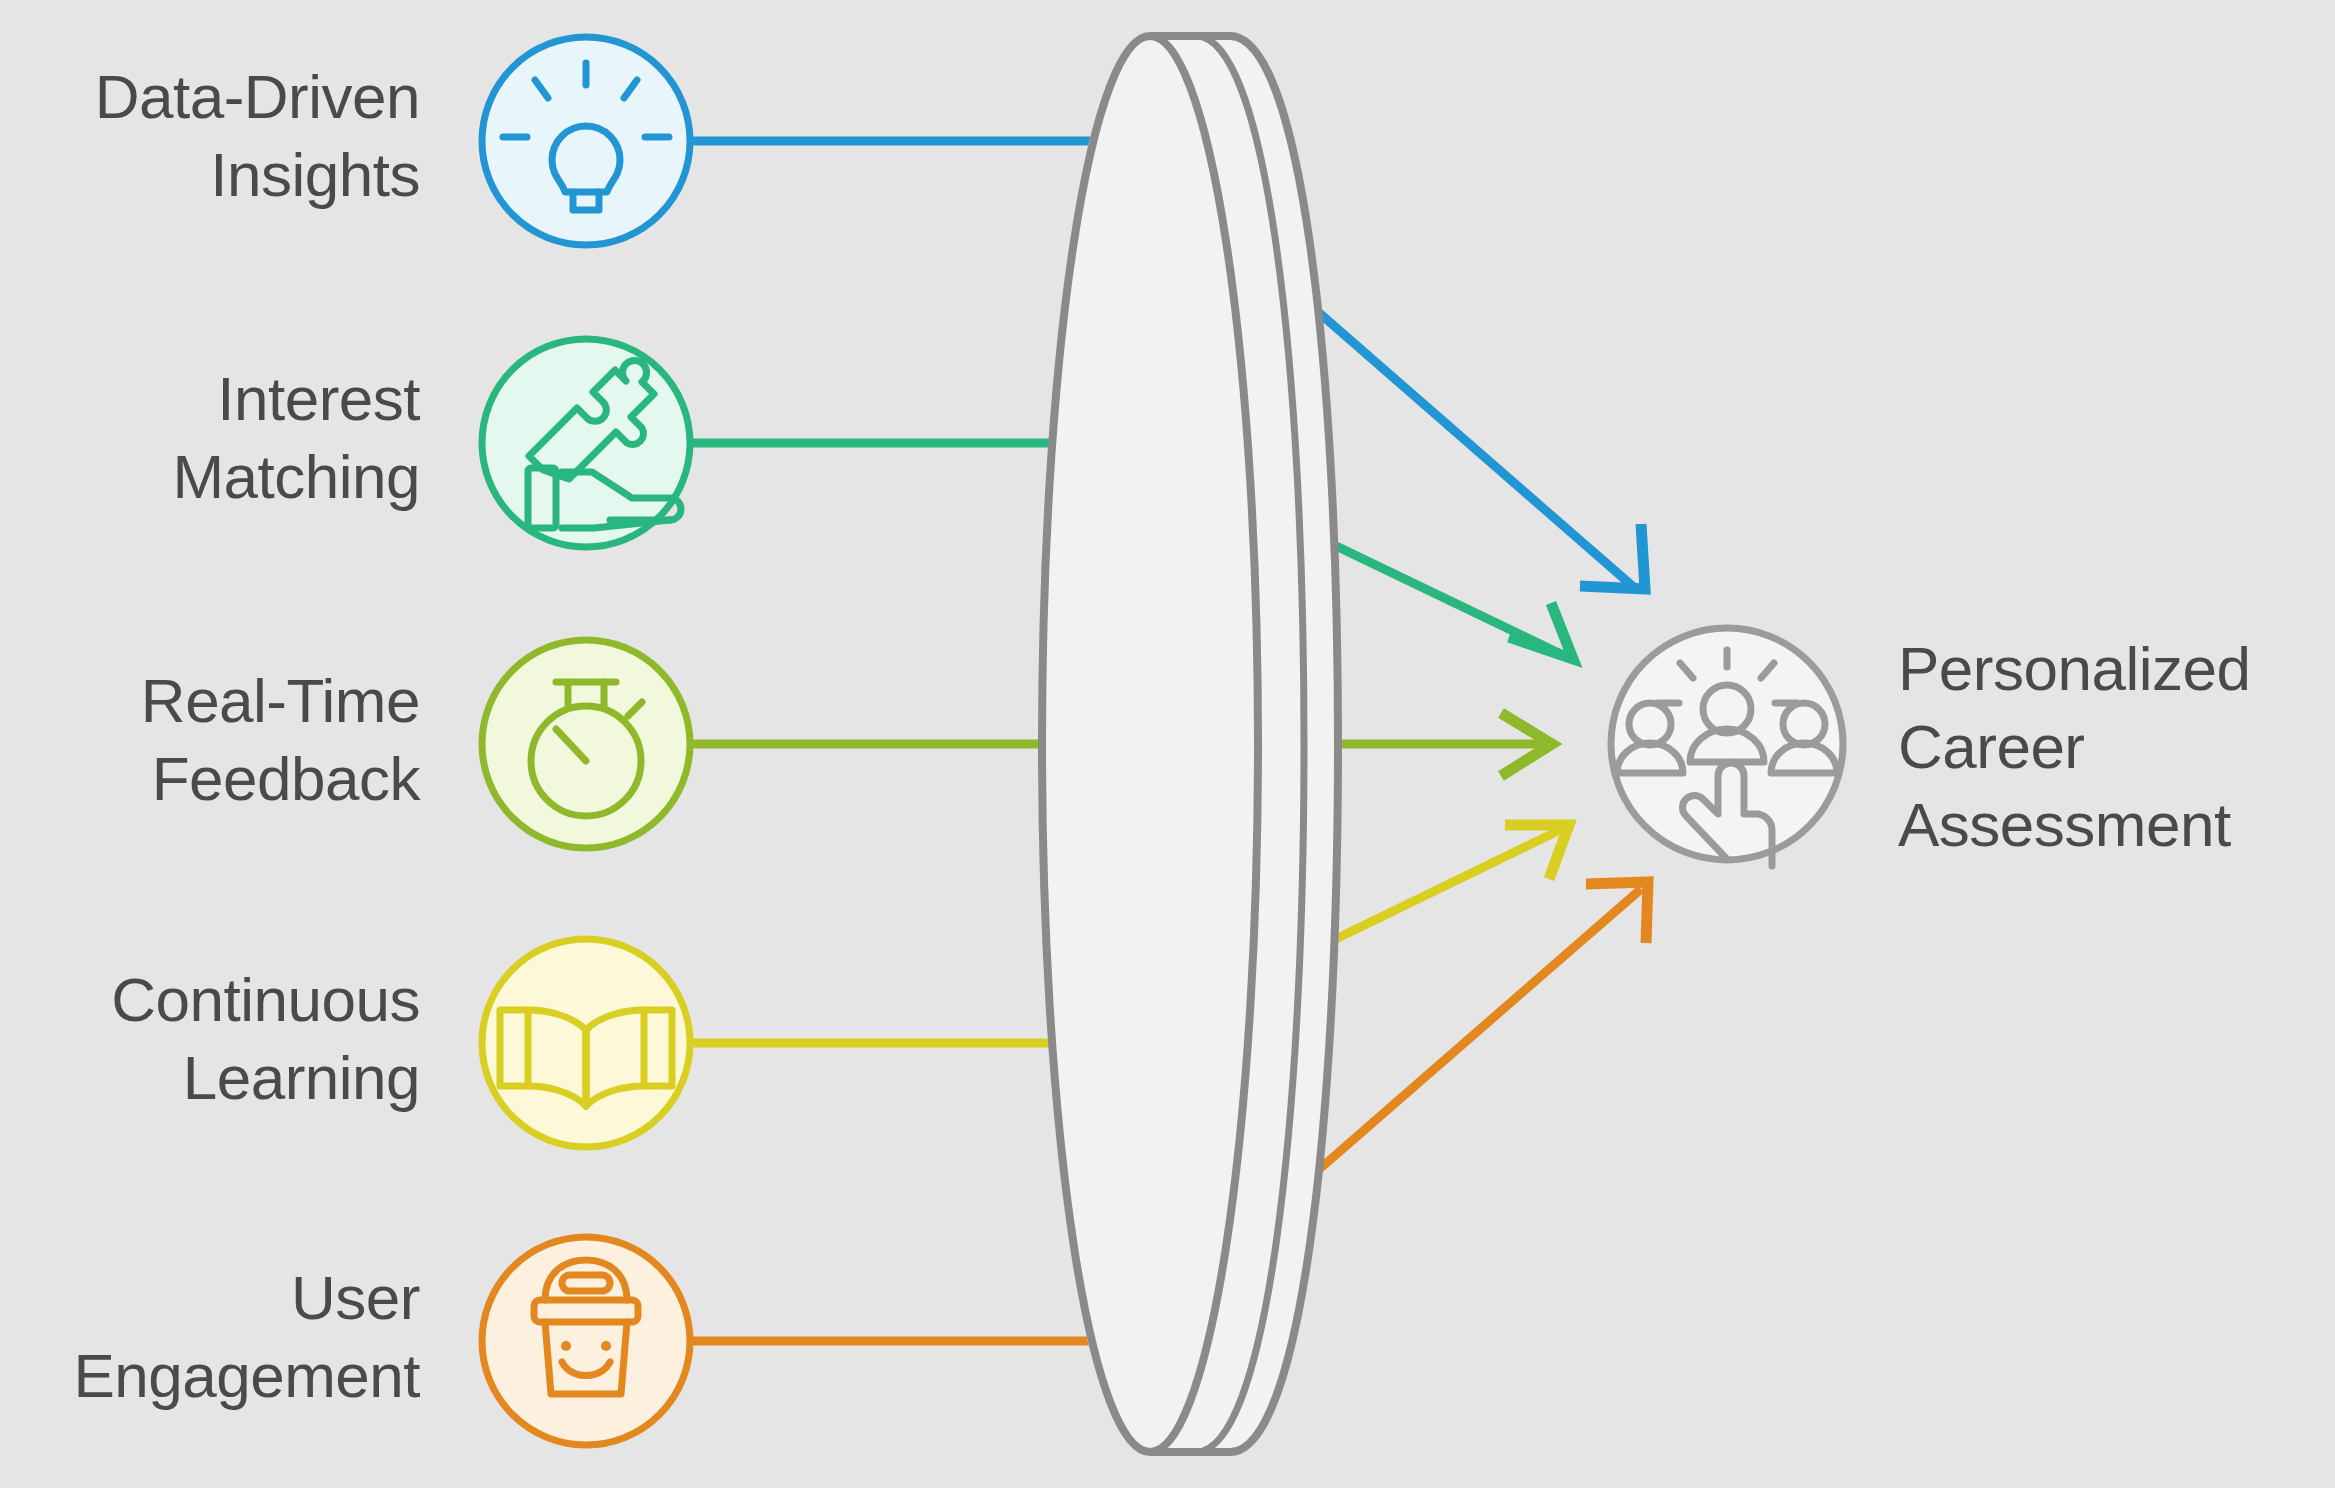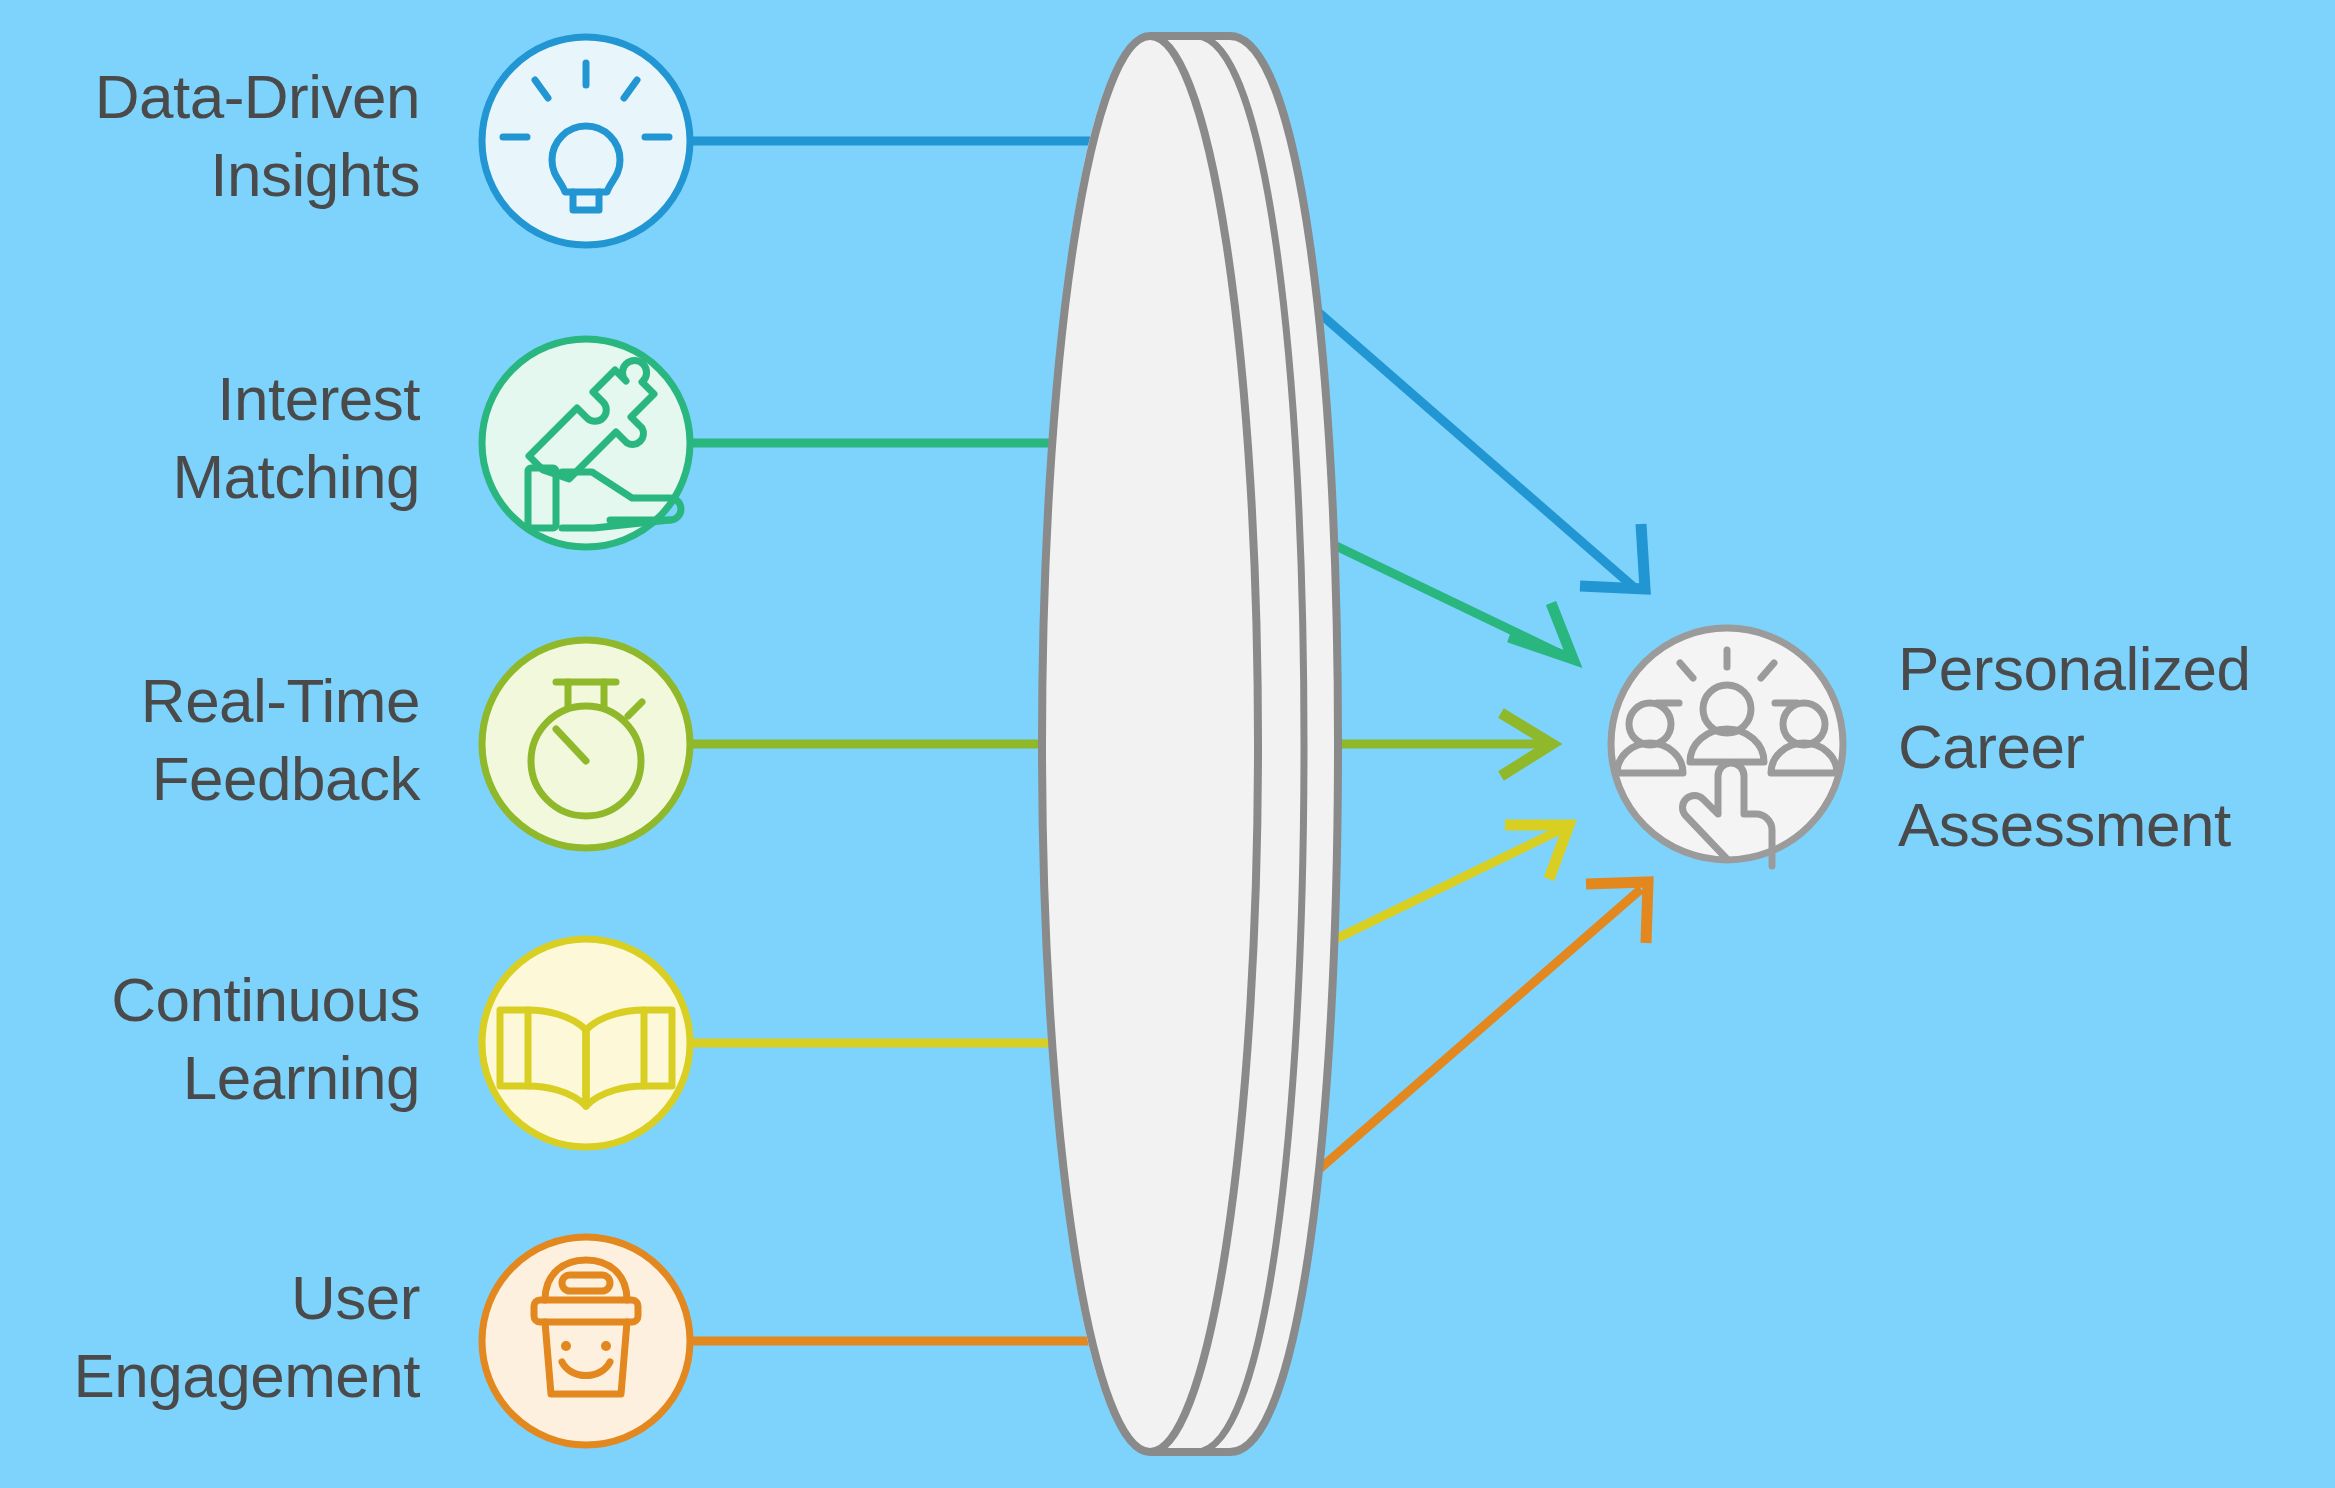--- a/index.html
+++ b/index.html
@@ -7,21 +7,21 @@
     padding: 0;
     background: #ffffff;
   }
   body {
     font-family: "Liberation Sans", sans-serif;
   }
   #stage {
     position: relative;
     width: 2335px;
     height: 1488px;
-    background: #7dd3fc;
+    background: #e5e5e5;
     overflow: hidden;
   }
   #diagram-svg {
     position: absolute;
     left: 0;
     top: 0;
     width: 2335px;
     height: 1488px;
   }
   .label-text {

